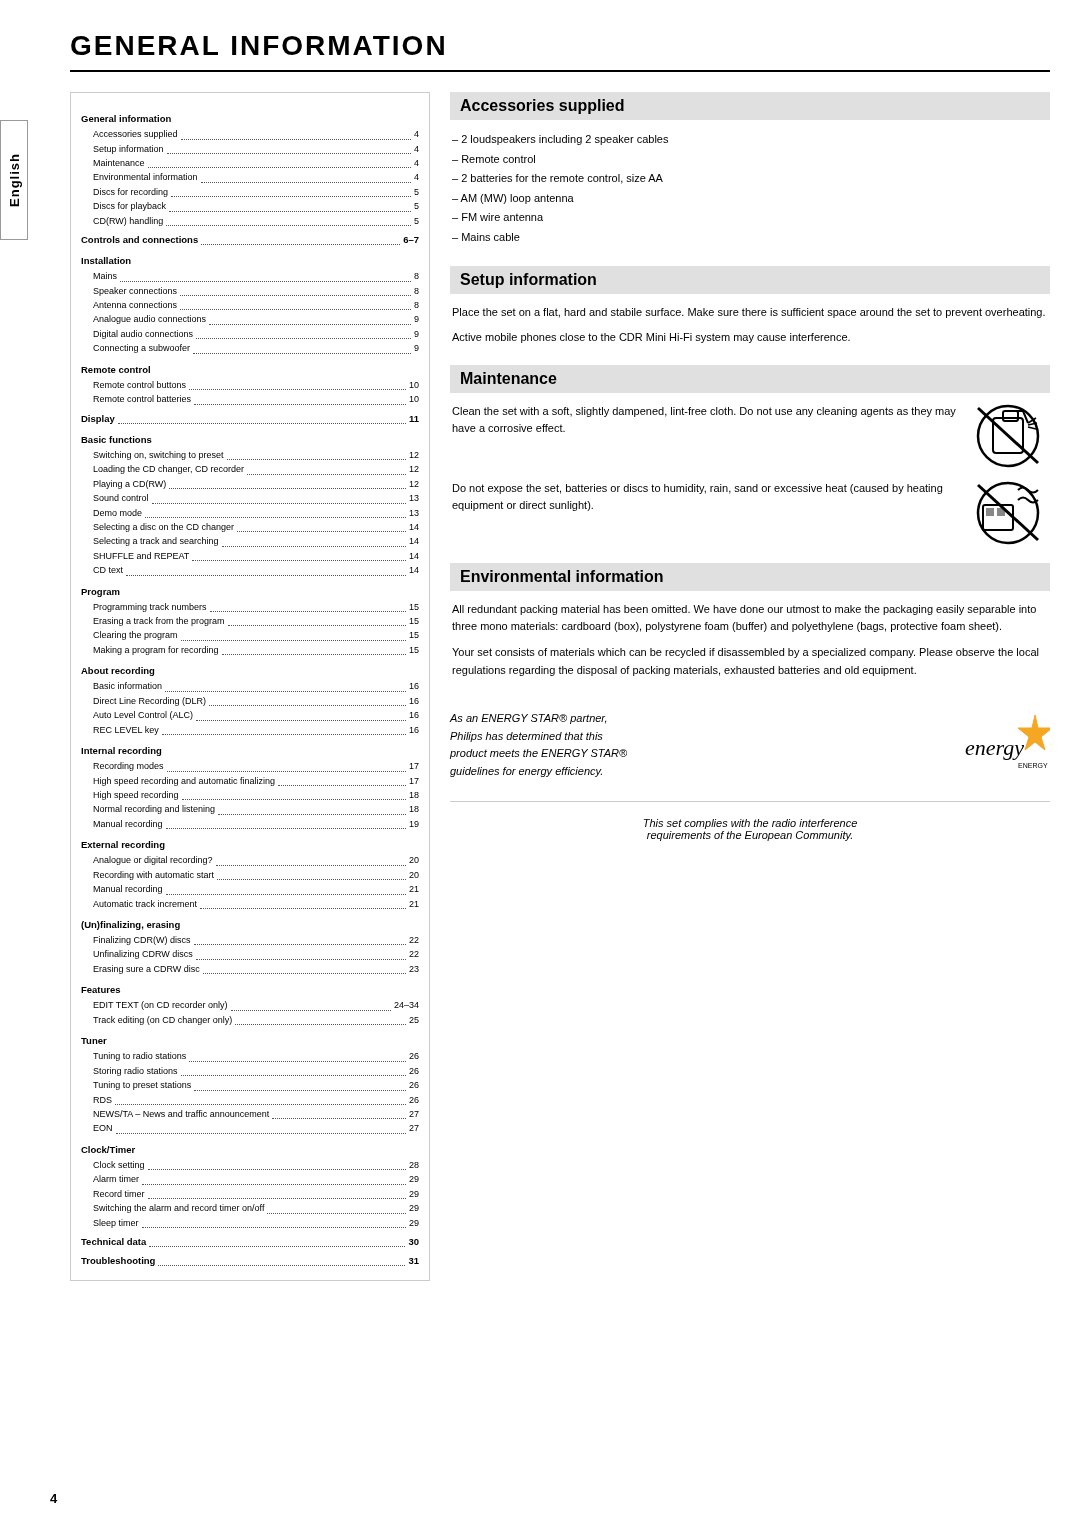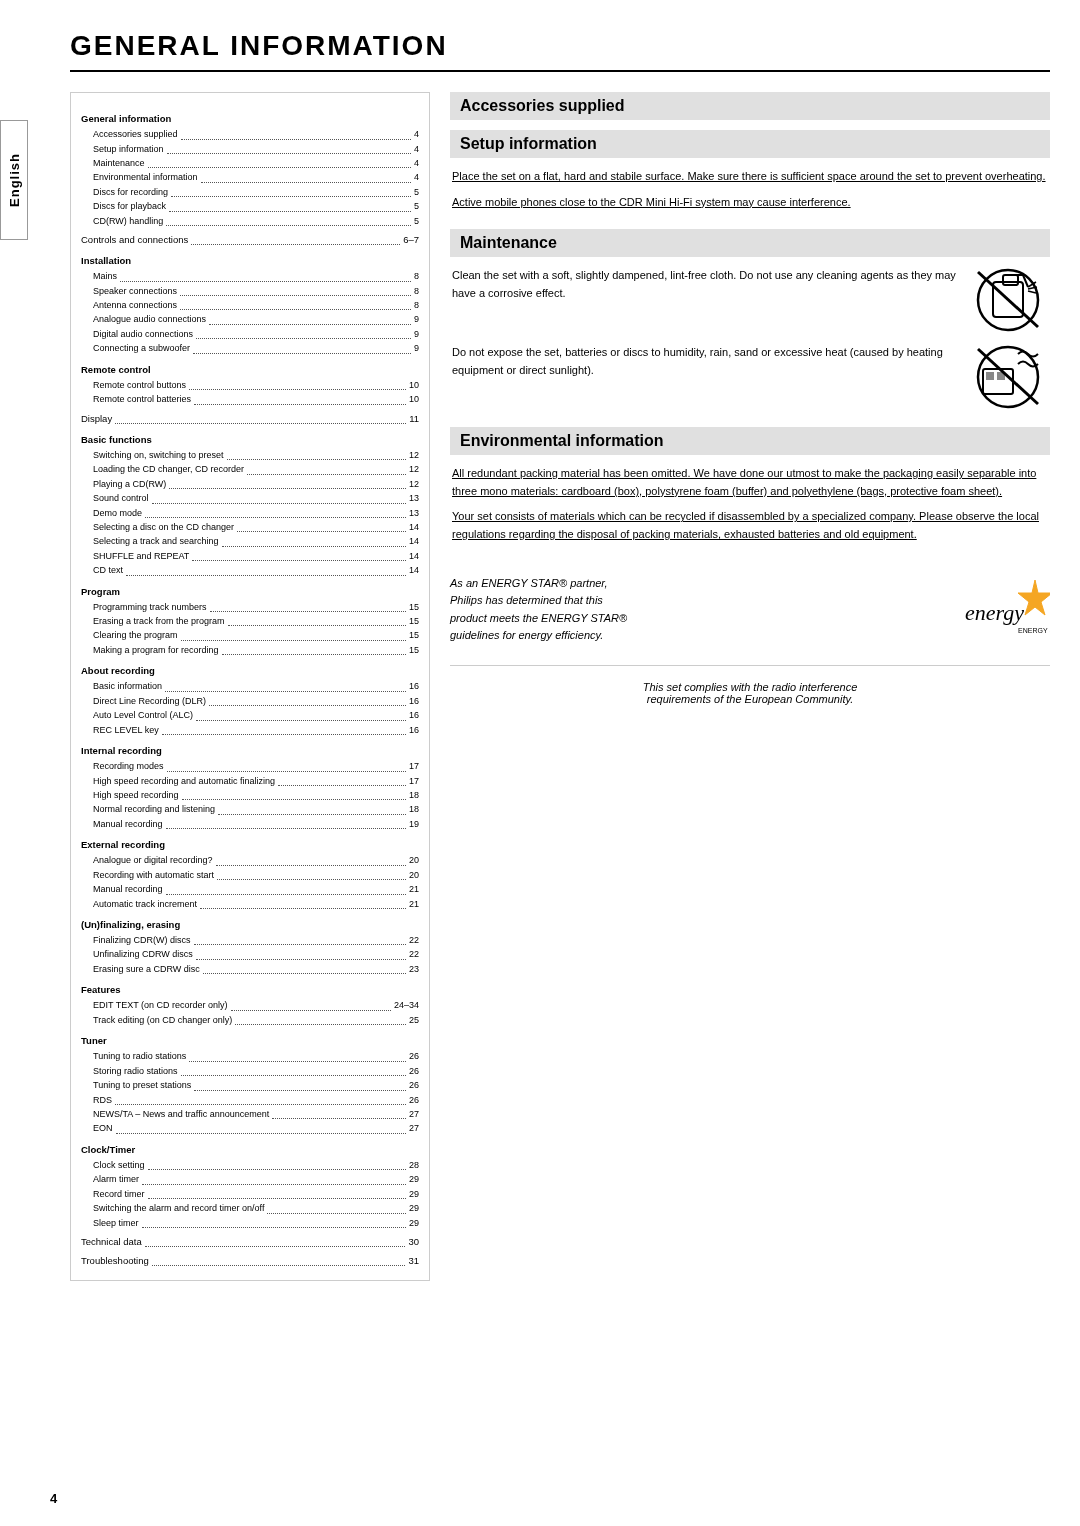--- a/index.html
+++ b/index.html
@@ -95,21 +95,21 @@
       border-bottom: 1px dotted #555;
       margin: 0 3px;
       margin-bottom: 2px;
     }
     .toc-item .toc-page {
       font-size: 9px;
     }
     .toc-bold-item {
       display: flex;
       justify-content: flex-end;
-      font-weight: normal;
+      font-weight: bold;
       font-size: 9.5px;
       margin-top: 4px;
     }
     .toc-bold-item .toc-dots {
       flex: 1;
       border-bottom: 1px dotted #555;
       margin: 0 3px;
       margin-bottom: 2px;
     }
 
@@ -130,21 +130,20 @@
 
     .section-content {
       font-size: 11px;
       line-height: 1.6;
       margin-bottom: 18px;
       padding: 0 2px;
     }
 
     .section-content p {
       margin-bottom: 8px;
-      text-decoration: underline;
     }
 
     .section-content ul {
       list-style: none;
       padding: 0;
     }
     .section-content ul li {
       padding: 1px 0;
     }
 
@@ -546,20 +545,30 @@
                        <span class="toc-dots"></span>
                        <span class="toc-page">31</span>
             </div>
           </div>
       </div>
 
       <div class="right-col">
 
         <div>
           <div class="section-header">Accessories supplied</div>
+          <div class="section-content">
+            <ul id="accessories-list">
+                <li>– 2 loudspeakers including 2 speaker cables</li>
+                <li>– Remote control</li>
+                <li>– 2 batteries for the remote control, size AA</li>
+                <li>– AM (MW) loop antenna</li>
+                <li>– FM wire antenna</li>
+                <li>– Mains cable</li>
+              </ul>
+          </div>
         </div>
 
         <div>
           <div class="section-header">Setup information</div>
           <div class="section-content">
             <div id="setup-paragraphs">
                 <p>Place the set on a flat, hard and stabile surface. Make sure there is sufficient space around the set to prevent overheating.</p>
                 <p>Active mobile phones close to the CDR Mini Hi-Fi system may cause interference.</p>
               </div>
           </div>

